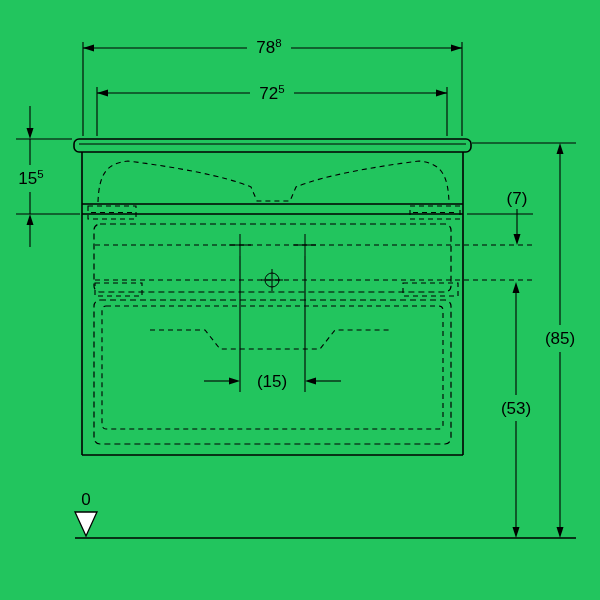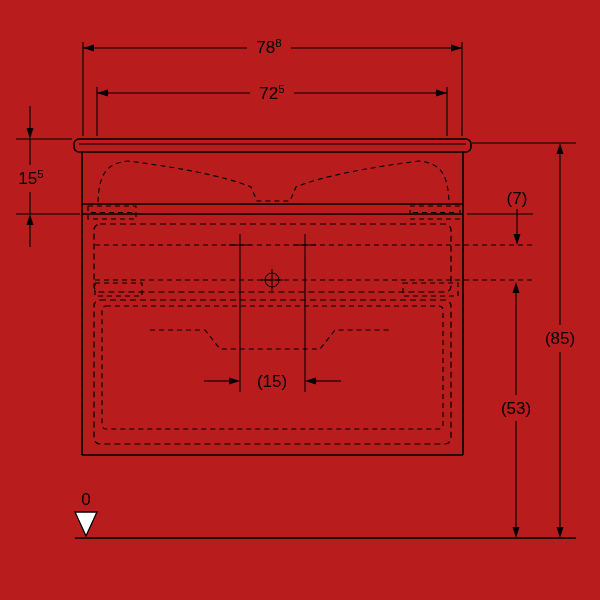--- a/index.html
+++ b/index.html
@@ -1,17 +1,17 @@
 <!DOCTYPE html>
 <html><head>
 <meta charset="utf-8">
 <style>
   html,body { margin:0; padding:0; background:#ffffff; }
   .stage {
-    position:relative; width:600px; height:600px; background:#b91c1c;
+    position:relative; width:600px; height:600px; background:#22c55e;
     font-family:"Liberation Sans", sans-serif; overflow:hidden;
   }
   svg { display:block; }
   .ln  { stroke:#000000; fill:none; }
   .s16 { stroke-width:1.6; }
   .s13 { stroke-width:1.3; }
   .s10 { stroke-width:1; }
   .lnd { stroke:#000000; fill:none; stroke-width:1.2; stroke-dasharray:6 4; }
   .lnd2{ stroke:#000000; fill:none; stroke-width:1.1; stroke-dasharray:5 4; }
   .dim { stroke:#000000; stroke-width:1.1; fill:none; }

